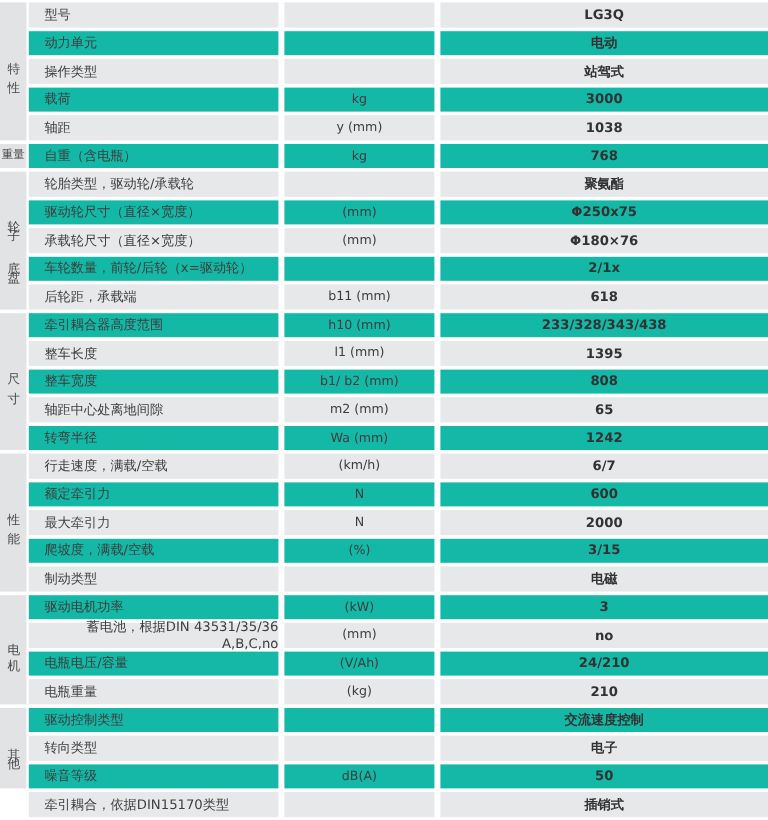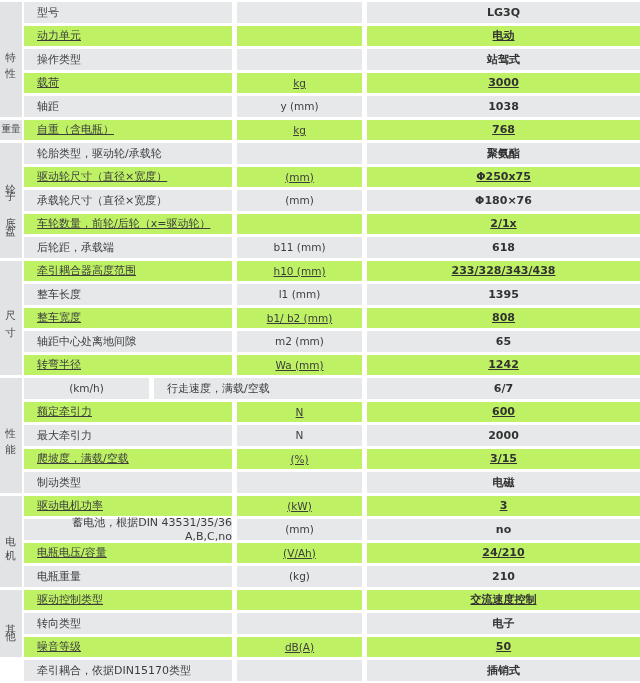--- a/index.html
+++ b/index.html
@@ -24,21 +24,21 @@
   .cat-4 span{letter-spacing:16px;}
   .cat-5 span{letter-spacing:14px;}
   .cat-6 span{letter-spacing:8px;}
   .rows{flex:1;display:flex;flex-direction:column;gap:3px;min-width:0;}
   .row{display:flex;height:20.5px;gap:5px;}
   .cell{display:flex;align-items:center;color:#3d3d3d;}
   .cell.name{width:208px;padding-left:13px;box-sizing:border-box;font-size:11px;flex-shrink:0;}
   .cell.unit{width:125px;justify-content:center;font-size:10.5px;flex-shrink:0;}
   .cell.value{flex:1;justify-content:center;font-size:11px;font-weight:600;color:#323232;}
   .row.shaded .cell{background:#e7e8ea;text-align:right;}
-  .row.plain .cell{background:#bef264;text-decoration:underline;}
+  .row.plain .cell{background:#14b8a6;}
 </style>
 </head>
 <body>
 
 <div class="page">
   <div class="spec-table" id="spec-table">
       <div class="section">
         <div class="cat cat-0 cat-v">
           <span>特性</span>
         </div>
@@ -145,22 +145,22 @@
             <div class="cell value">1242</div>
           </div>
         </div>
       </div>
       <div class="section">
         <div class="cat cat-4 cat-v">
           <span>性能</span>
         </div>
         <div class="rows">
           <div class="row shaded">
+            <div class="cell name">行走速度，满载/空载</div>
             <div class="cell unit">(km/h)</div>
-            <div class="cell name">行走速度，满载/空载</div>
             <div class="cell value">6/7</div>
           </div>
           <div class="row plain">
             <div class="cell name">额定牵引力</div>
             <div class="cell unit">N</div>
             <div class="cell value">600</div>
           </div>
           <div class="row shaded">
             <div class="cell name">最大牵引力</div>
             <div class="cell unit">N</div>

